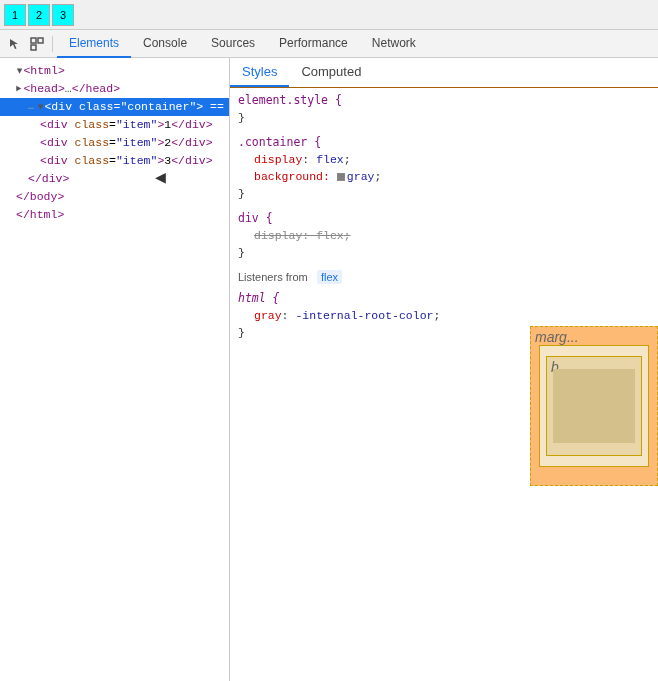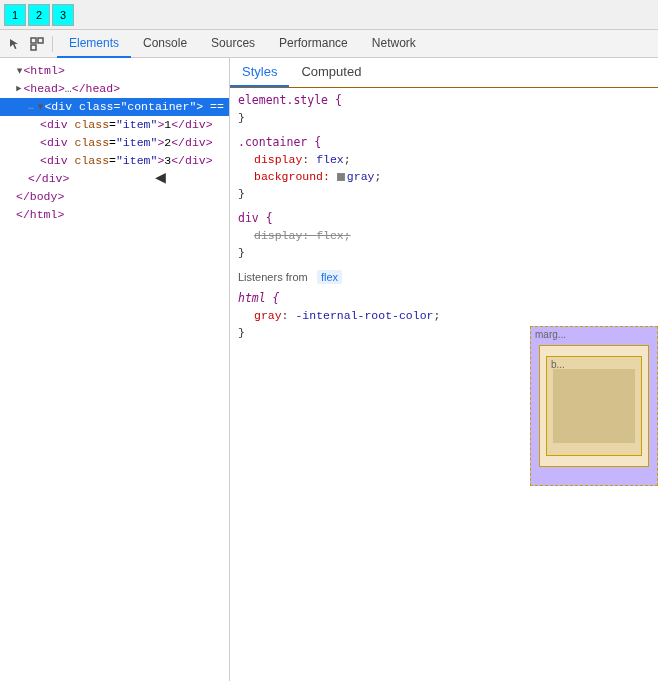--- a/index.html
+++ b/index.html
@@ -442,22 +442,22 @@
 
     </div>
 
   </div>
 
   <div style="position:absolute; bottom:195px; right:0; width:128px; height:160px;">
 
     <div style="
       position:absolute; top:0; left:0; right:0; bottom:0;
       border: 1px dashed #c8a000;
-      background: #c4b5fd;
-      font-size:10px; font-family:sans-serif; color:#666;">
+      background: #fdba74;
+      font-size:14px; font-family:sans-serif; color:#666;font-style:italic;">
       <span style="position:absolute;top:2px;left:4px;">marg...</span>
 
       <div style="
         position:absolute; top:18px; left:8px; right:8px; bottom:18px;
         border: 1px solid #c8a000;
         background: #f5e6c8;">
 
         <div style="
           position:absolute; top:10px; left:6px; right:6px; bottom:10px;
           border: 1px solid #c8a000;

